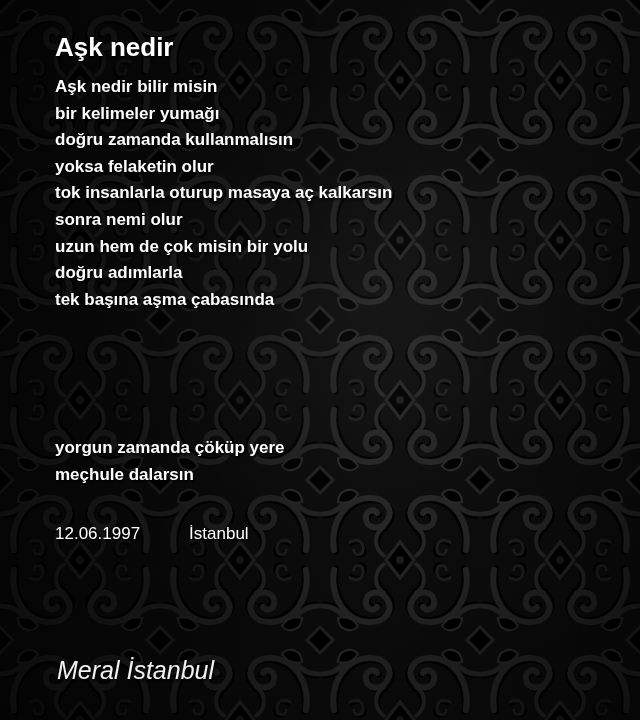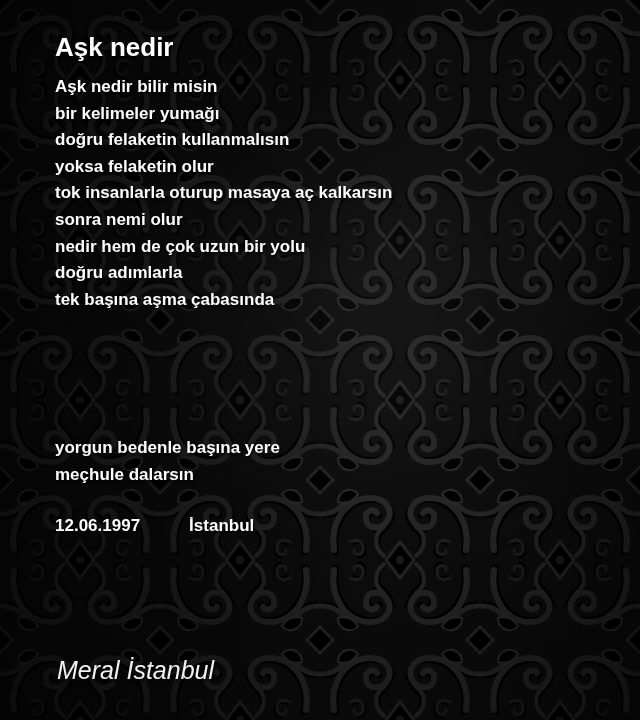--- a/index.html
+++ b/index.html
@@ -37,25 +37,25 @@
   .stanza-1 { top: 50px; }
   .stanza-2 { top: 411px; }
   .poem-line {
     font-size: 17px; font-weight: bold; line-height: 26.6px;
     color: #fdfdfd; white-space: nowrap;
     text-shadow: 1px 2px 2px rgba(0,0,0,0.9);
   }
   .date-row {
     position: absolute; left: 55px; top: 513px;
     display: flex; align-items: baseline;
-    font-size: 17px; font-weight: bold; line-height: 26.6px;
+    font-size: 17px; font-weight: normal; line-height: 26.6px;
     color: #fdfdfd;
     text-shadow: 1px 2px 2px rgba(0,0,0,0.9);
   }
-  .date-row .loc { margin-left: 49px; }
+  .date-row .loc { margin-left: 49px; margin-top: 8px; }
   .author-sig {
     position: absolute; left: 57px; top: 656px;
     font-size: 25px; font-style: italic; font-weight: normal;
     color: #f2f2f2; white-space: nowrap;
     text-shadow: 1px 2px 2px rgba(0,0,0,0.9);
   }
 </style>
 </head>
 <body>
 
@@ -106,31 +106,31 @@
 
   <div class="vignette"></div>
 
   <div class="content">
 
     <h1 class="poem-title">Aşk nedir</h1>
 
     <div class="stanza stanza-1">
       <div class="poem-line">Aşk nedir bilir misin</div>
       <div class="poem-line">bir kelimeler yumağı</div>
-      <div class="poem-line">doğru felaketin kullanmalısın</div>
+      <div class="poem-line">doğru zamanda kullanmalısın</div>
       <div class="poem-line">yoksa felaketin olur</div>
       <div class="poem-line">tok insanlarla oturup masaya aç kalkarsın</div>
       <div class="poem-line">sonra nemi olur</div>
-      <div class="poem-line">nedir hem de çok uzun bir yolu</div>
+      <div class="poem-line">uzun hem de çok misin bir yolu</div>
       <div class="poem-line">doğru adımlarla</div>
       <div class="poem-line">tek başına aşma çabasında</div>
     </div>
 
     <div class="stanza stanza-2">
-      <div class="poem-line">yorgun bedenle başına yere</div>
+      <div class="poem-line">yorgun zamanda çöküp yere</div>
       <div class="poem-line">meçhule dalarsın</div>
     </div>
 
     <div class="date-row">
       <span class="date">12.06.1997</span>
       <span class="loc">İstanbul</span>
     </div>
 
     <div class="author-sig">Meral İstanbul</div>
 

